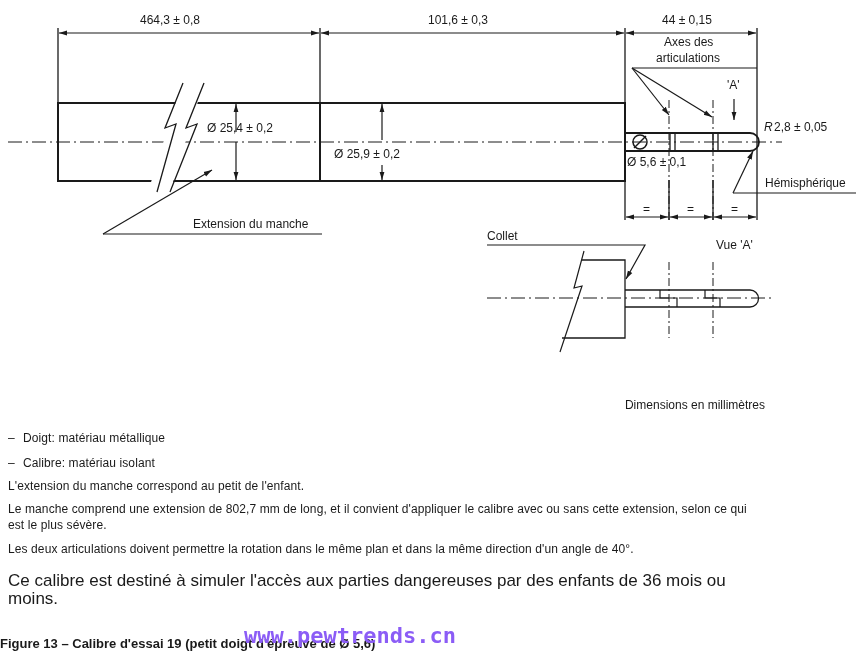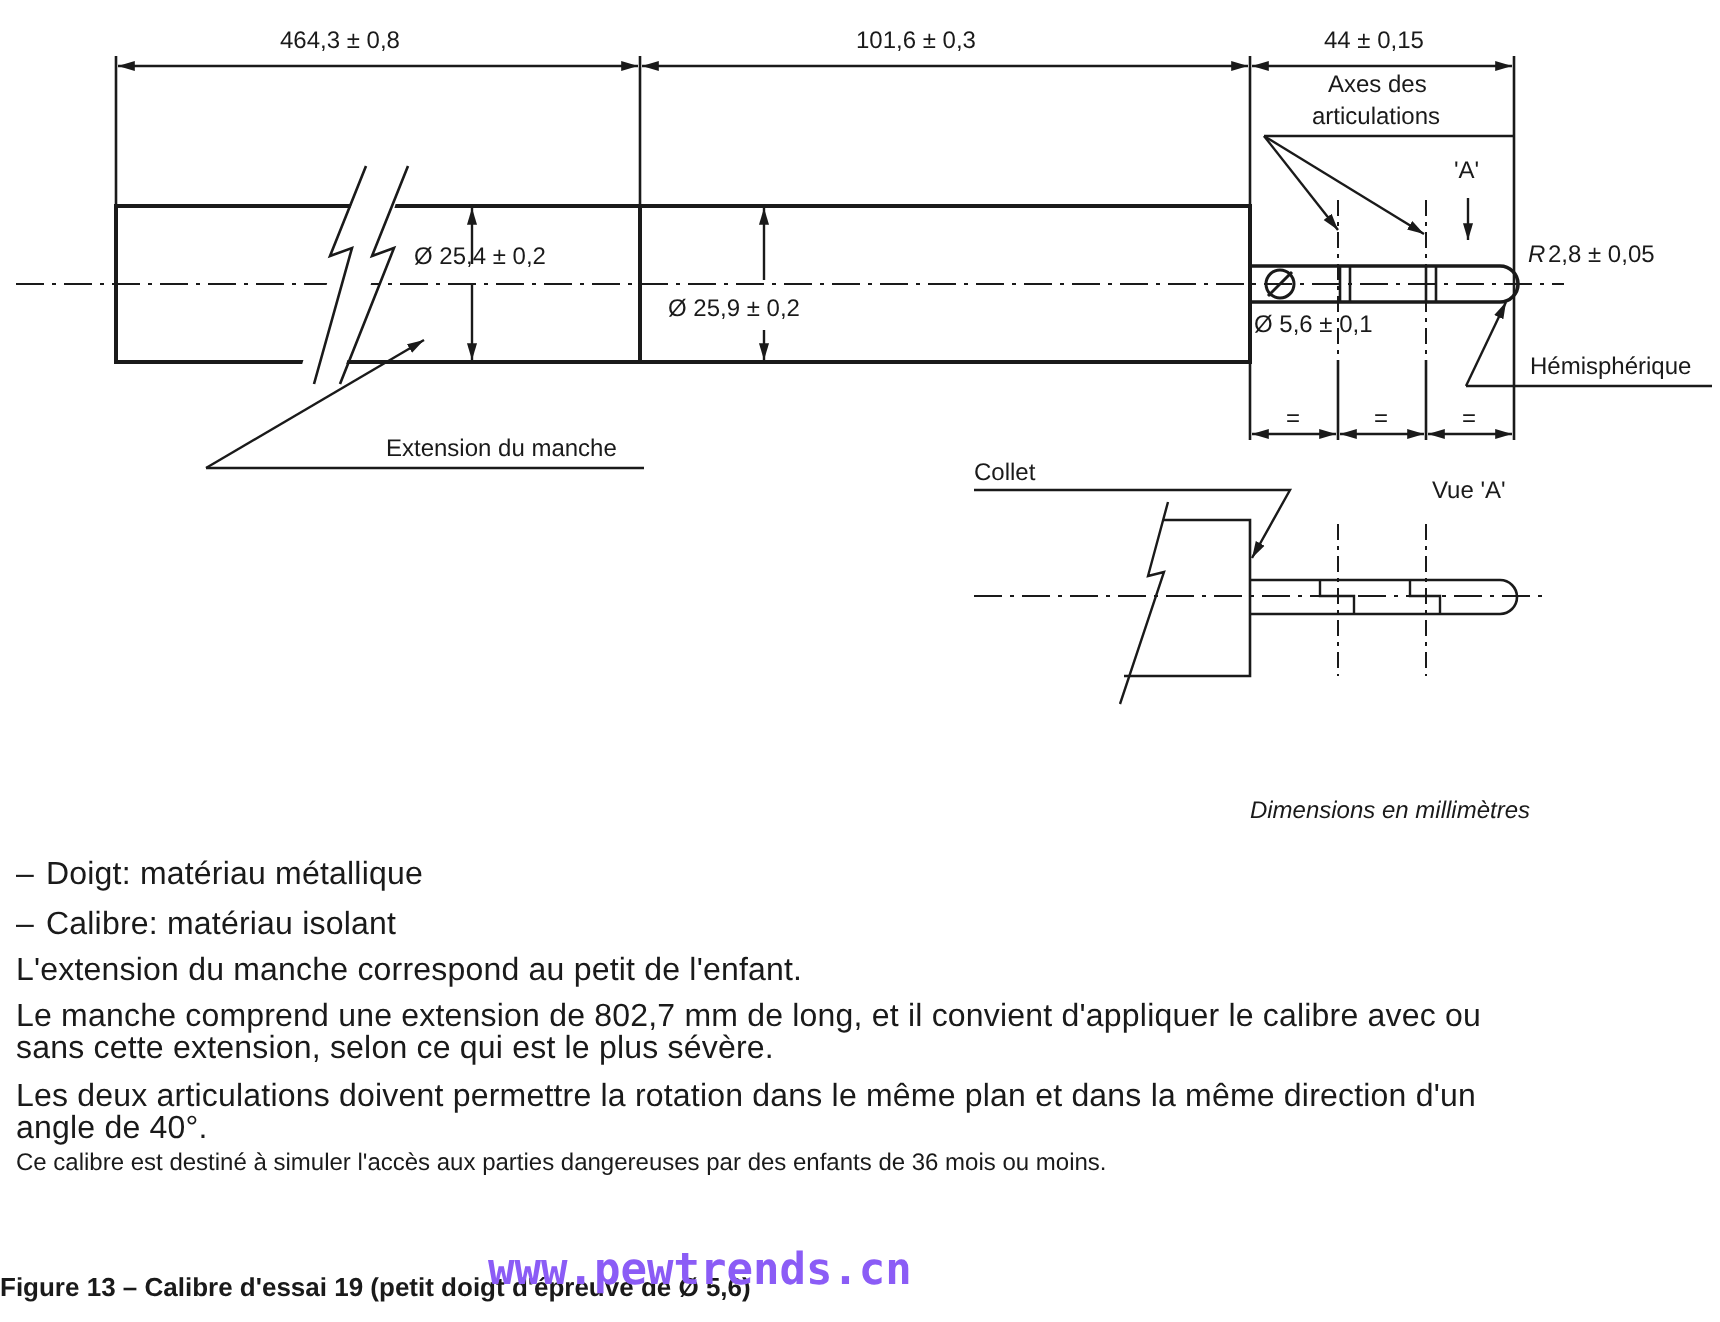--- a/index.html
+++ b/index.html
@@ -1,24 +1,24 @@
 <!DOCTYPE html>
 <html><head>
 <meta charset="utf-8">
 <style>
   html, body { margin: 0; padding: 0; background: #ffffff; }
   body { width: 860px; height: 661px; position: relative; overflow: hidden;
          font-family: "Liberation Sans", sans-serif; color: #1a1a1a; }
   #drawing { position: absolute; left: 0; top: 0; width: 860px; height: 370px; }
   #drawing text { font-family: "Liberation Sans", sans-serif; font-size: 12px; fill: #1a1a1a; }
   .units { position: absolute; left: 560px; top: 398px; width: 205px; text-align: right;
-           font-size: 12px; font-style: italic; }
-  .para { position: absolute; left: 8px; width: 758px; font-size: 16px; line-height: 16px; letter-spacing: 0.1px; }
+           font-size: 12px; }
+  .para { position: absolute; left: 8px; width: 758px; font-size: 12px; line-height: 16px; letter-spacing: 0.1px; }
   .dash { display: inline-block; width: 15px; }
-  .big { position: absolute; left: 8px; top: 572px; width: 770px; font-size: 12px; line-height: 18px; }
+  .big { position: absolute; left: 8px; top: 572px; width: 770px; font-size: 17px; line-height: 18px; }
   .caption { position: absolute; left: 0; top: 636px; width: 770px; text-align: left;
              font-size: 13px; font-weight: bold; }
   .watermark { position: absolute; left: 244px; top: 623px; font-family: "DejaVu Sans Mono", monospace;
                font-size: 22px; font-weight: bold; color: #8b5cf6; letter-spacing: 0px; }
 </style>
 </head>
 <body>
 
 <svg id="drawing" viewBox="0 0 860 370" xmlns="http://www.w3.org/2000/svg">
   <defs>

